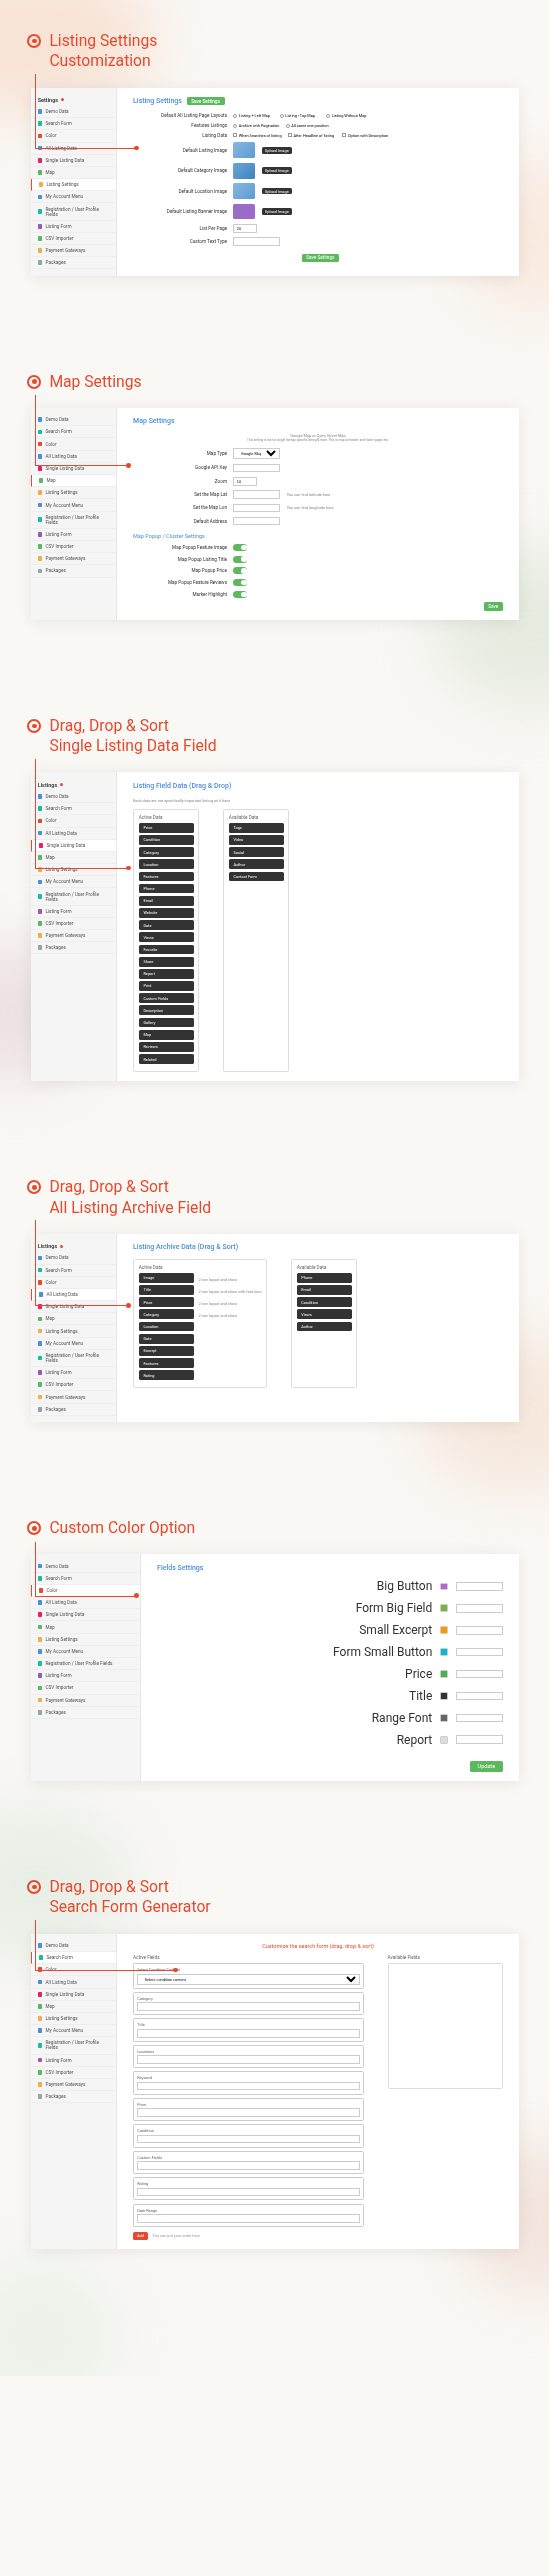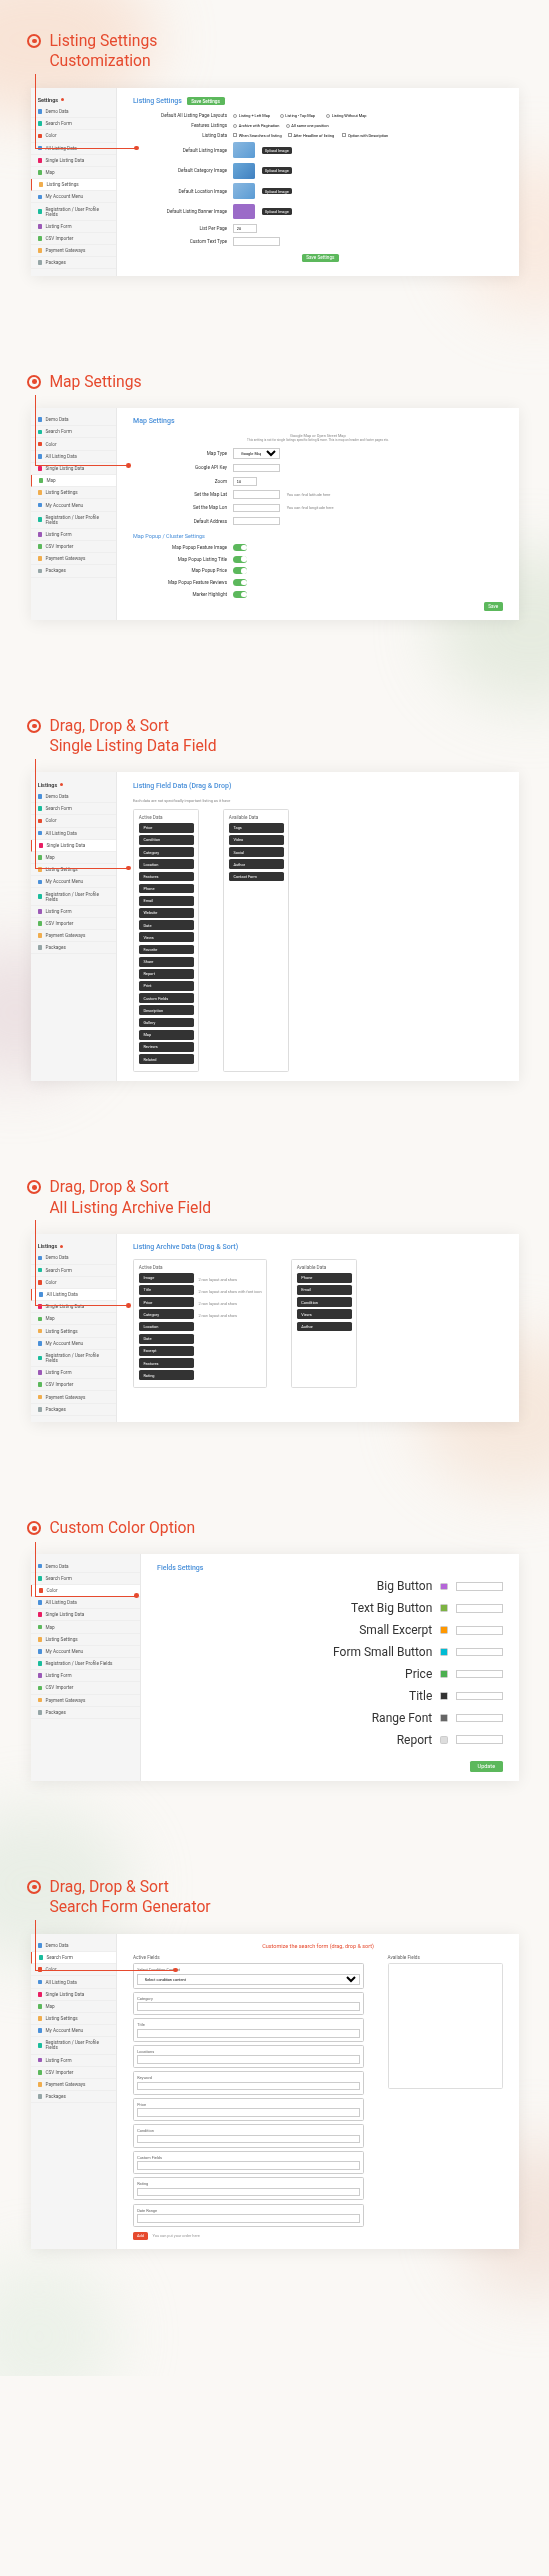--- a/index.html
+++ b/index.html
@@ -710,21 +710,21 @@
     </div>
     <div class="main">
       <div class="main-title">Fields Settings</div>
       <div id="p5-colors" style="margin-top:7.9px">
             <div class="color-row">
               <span class="color-label">Big Button</span>
               <span class="swatch" style="background: rgb(181, 101, 216);"></span>
               <input class="input-md" style="">
             </div>
             <div class="color-row">
-              <span class="color-label">Text Big Button</span>
+              <span class="color-label">Form Big Field</span>
               <span class="swatch" style="background: rgb(124, 179, 66);"></span>
               <input class="input-md" style="">
             </div>
             <div class="color-row">
               <span class="color-label">Small Excerpt</span>
               <span class="swatch" style="background: rgb(255, 152, 0);"></span>
               <input class="input-md" style="">
             </div>
             <div class="color-row">
               <span class="color-label">Form Small Button</span>

